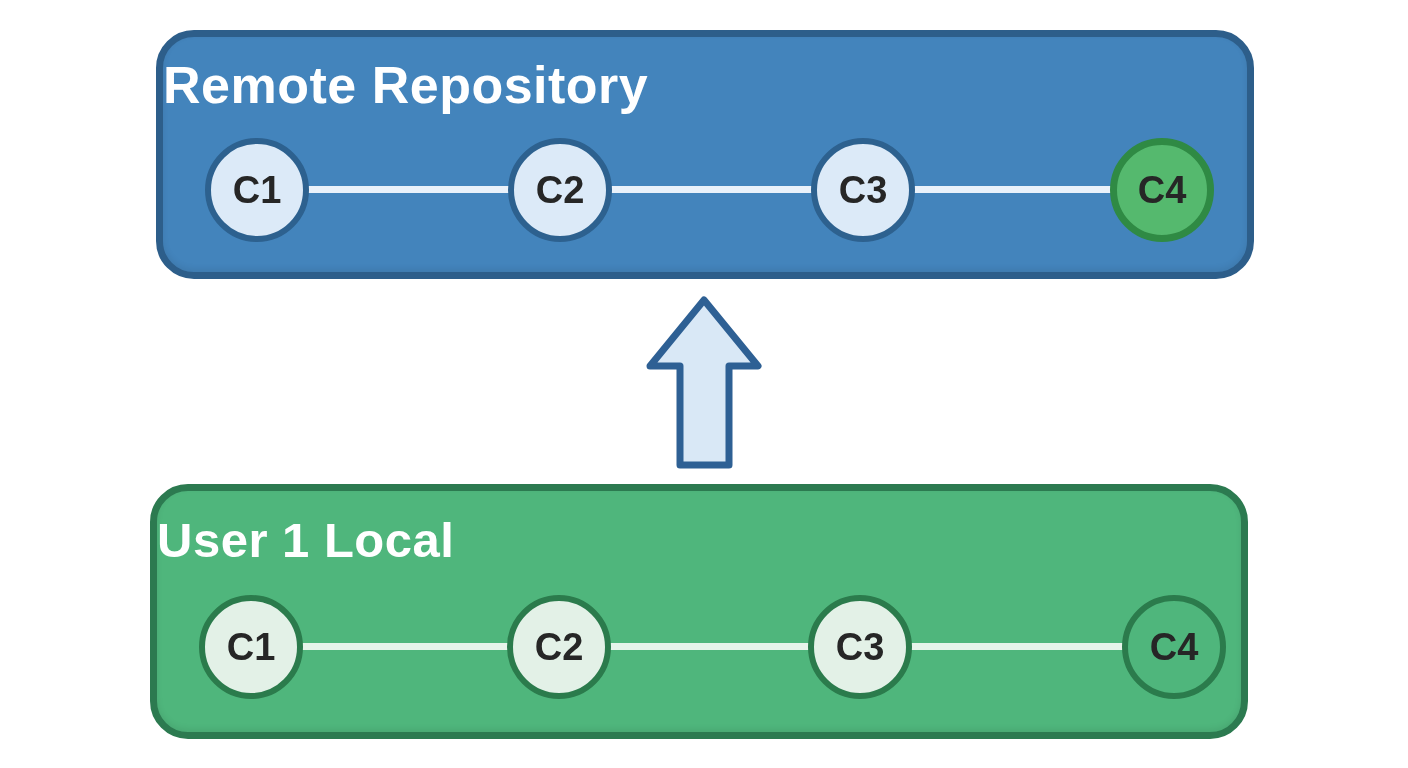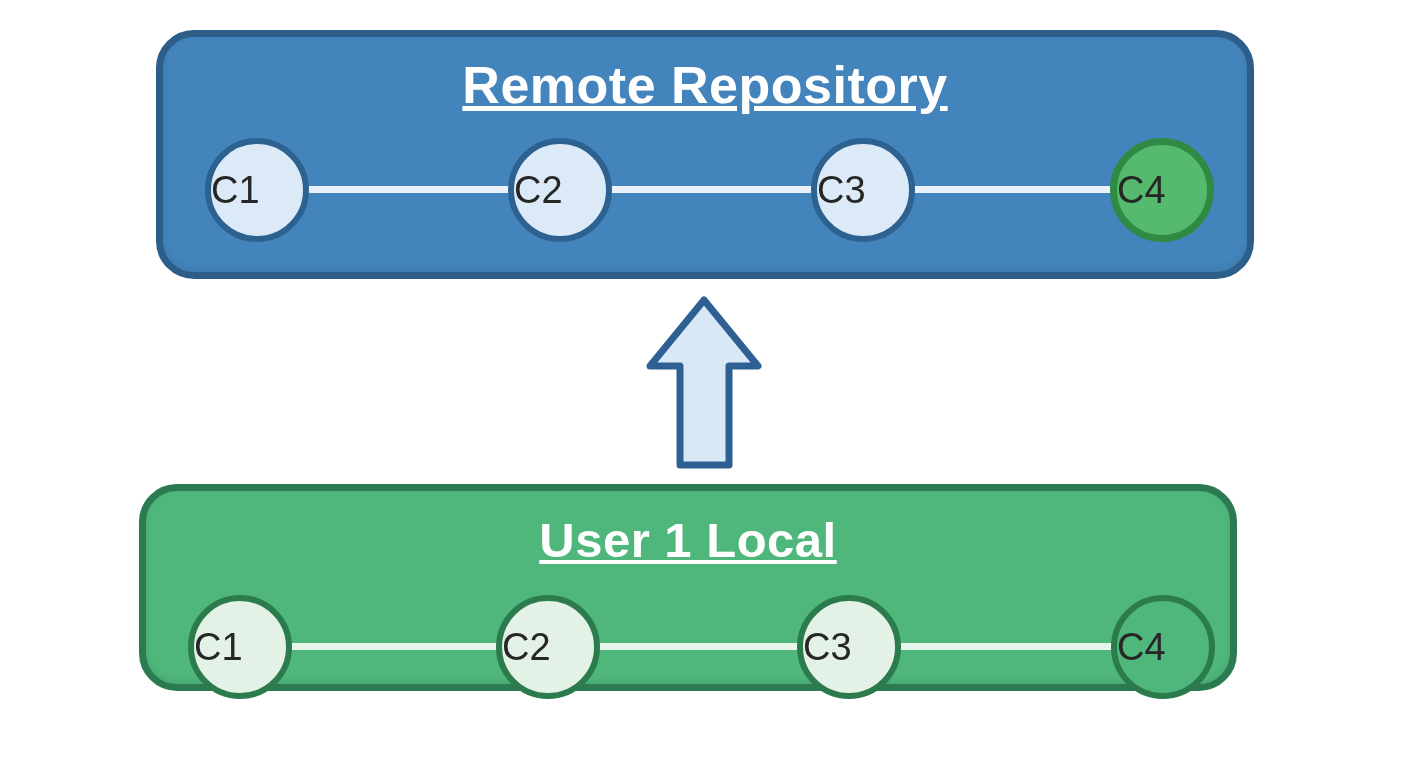--- a/index.html
+++ b/index.html
@@ -21,34 +21,32 @@
     border-radius: 38px;
   }
   .repo-box.remote {
     left: 156px; top: 30px;
     width: 1098px; height: 249px;
     background: var(--remote-fill, #4384bc);
     border: 7px solid var(--remote-border, #2d5e8a);
     box-shadow: inset 0 -3px 6px rgba(0,0,0,0.08);
   }
   .repo-box.local {
-    left: 139px; top: 484px;
-    width: 1098px; height: 207px;
+    left: 150px; top: 484px;
+    width: 1098px; height: 255px;
     background: var(--local-fill, #4fb67c);
     border: 7px solid var(--local-border, #2c7a50);
     box-shadow: inset 0 -3px 6px rgba(0,0,0,0.08);
   }
   .repo-title {
     position: absolute;
     left: 0; right: 0;
-    text-align: center;
     color: var(--title-text, #ffffff);
     font-weight: 700;
     letter-spacing: 0.5px;
-    text-decoration: underline;
   }
   .repo-box.remote .repo-title { top: 18px; font-size: 52px; }
   .repo-box.local  .repo-title { top: 21px; font-size: 49px; }
 
   .connector {
     position: absolute;
     height: 7px;
     border-radius: 4px;
   }
   .repo-box.remote .connector {
@@ -60,22 +58,23 @@
     background: var(--local-connector, #e6f4ea);
   }
 
   .node {
     position: absolute;
     box-sizing: border-box;
     width: 104px; height: 104px;
     border-radius: 50%;
     display: flex;
     align-items: center;
+    justify-content: center;
     font-size: 38px;
-    font-weight: 400;
+    font-weight: 700;
     color: var(--node-text, #262626);
   }
   .node.blue {
     background: var(--remote-node-fill, #dceaf8);
     border: 6px solid var(--remote-node-border, #2d618f);
   }
   .node.green-highlight {
     background: var(--highlight-fill, #55b96e);
     border: 7px solid var(--highlight-border, #2f8a44);
   }

